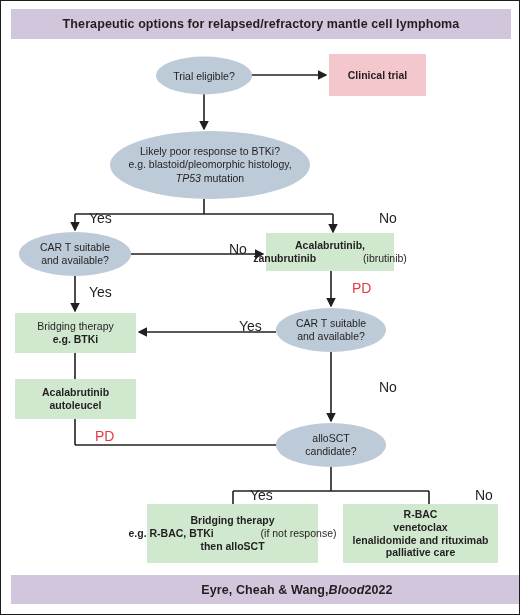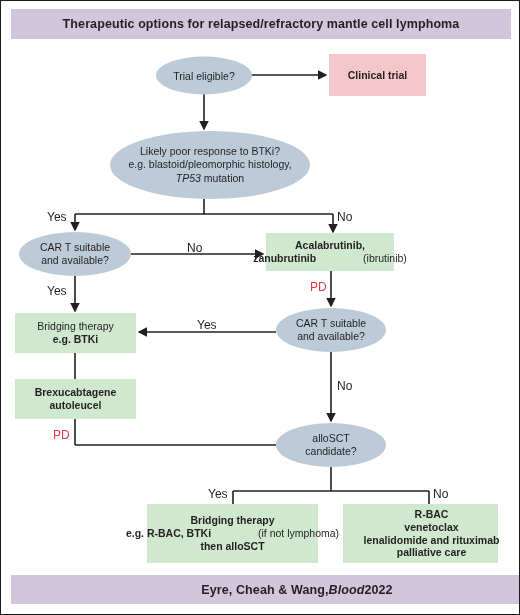--- a/index.html
+++ b/index.html
@@ -63,23 +63,24 @@
   
   .ellipse-node { font-size: 10.5px; }
   .ellipse-node.big { font-size: 10.5px; line-height: 1.3; }
 
   
   .rect-node { font-size: 10.5px; }
 
   
   .edge-label {
     position: absolute;
-    font-size: 12px;
+    font-size: 14px;
     color: #231f20;
     white-space: nowrap;
+    margin-left: 42px;
   }
   .edge-label.pd { color: #e03a46; }
 </style>
 </head>
 <body>
 
 <div id="figure">
 
   <svg id="flow-svg" viewBox="0 0 520 615">
     <defs>
@@ -166,36 +167,36 @@
     <span class="ln">Bridging therapy</span>
     <span class="ln b">e.g. BTKi</span>
   </div>
 
   <div class="node ellipse-node" style="left:275px; top:307px; width:110px; height:44px;">
     <span class="ln">CAR T suitable</span>
     <span class="ln">and available?</span>
   </div>
 
   <div class="node rect-node" style="left:14px; top:378px; width:121px; height:40px;">
-    <span class="ln b">Brexucabtagene</span>
+    <span class="ln b">Acalabrutinib</span>
     <span class="ln b">autoleucel</span>
   </div>
 
   <div class="node ellipse-node" style="left:275px; top:422px; width:110px; height:44px;">
     <span class="ln">alloSCT</span>
     <span class="ln">candidate?</span>
   </div>
 
   <div class="node rect-node" style="left:146px; top:503px; width:171px; height:59px;">
     <span class="ln b">Bridging therapy</span>
-    <span class="ln"><span class="b">e.g. R-BAC, BTKi</span><span class="reg"> (if not lymphoma)</span></span>
+    <span class="ln"><span class="b">e.g. R-BAC, BTKi</span><span class="reg"> (if not response)</span></span>
     <span class="ln b">then alloSCT</span>
   </div>
 
-  <div class="node rect-node" style="left:342px; top:503px; width:177px; height:59px;">
+  <div class="node rect-node" style="left:342px; top:503px; width:155px; height:59px;">
     <span class="ln b">R-BAC</span>
     <span class="ln b">venetoclax</span>
     <span class="ln b">lenalidomide and rituximab</span>
     <span class="ln b">palliative care</span>
   </div>
 
   <div class="edge-label" style="left:46px; top:209px;">Yes</div>
   <div class="edge-label" style="left:336px; top:209px;">No</div>
   <div class="edge-label" style="left:186px; top:240px;">No</div>
   <div class="edge-label" style="left:46px; top:283px;">Yes</div>

